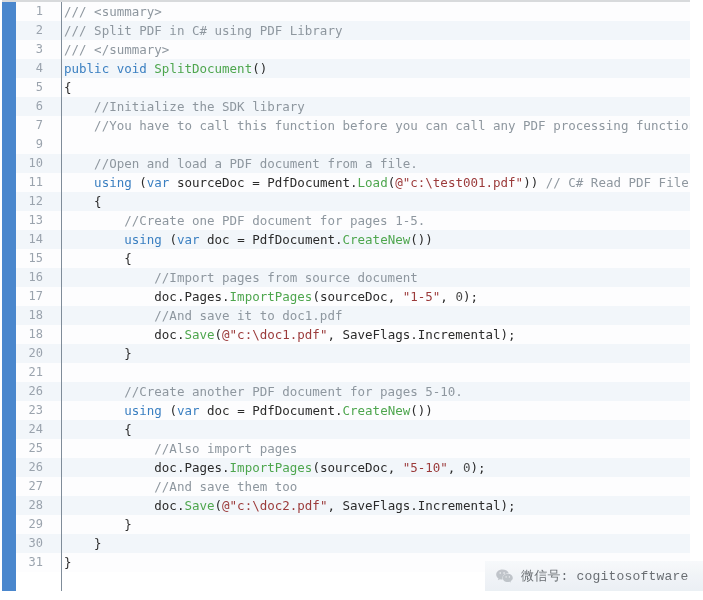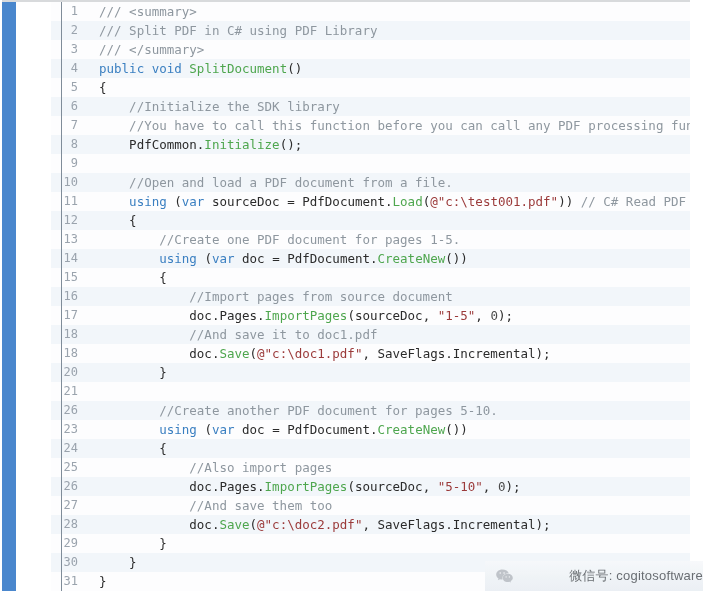--- a/index.html
+++ b/index.html
@@ -53,21 +53,20 @@
     height: 589px;
     overflow: hidden;
   }
 
   .code-line {
     position: relative;
     height: 19px;
     line-height: 19px;
     white-space: pre;
     font-size: 12.5px;
-    margin-left: 35px;
   }
   .code-line.odd  { background: #fdfdfe; }
   .code-line.even { background: #f2f6fa; }
 
   .ln {
     display: inline-block;
     width: 36px;
     text-align: right;
     padding-right: 9px;
     color: #9aa3ad;
@@ -110,25 +109,24 @@
     position: absolute;
     right: 0px;
     bottom: 9px;
     height: 30px;
     width: 218px;
     background: linear-gradient(to bottom, #f7f9fb 0%, #eef2f6 55%, #e9eef3 100%);
     display: flex;
     align-items: center;
     padding-left: 10px;
     box-sizing: border-box;
-    font-family: Liberation Sans, sans-serif;
+    font-family: Liberation Mono, monospace;
     font-size: 13px;
     color: #4a4a4a;
     opacity: 0.88;
-    justify-content: space-between;
   }
   #watermark .wx-icon {
     width: 19px;
     height: 19px;
     margin-right: 7px;
     flex: 0 0 auto;
     opacity: 0.55;
   }
   #watermark .wm-text {
     letter-spacing: 0.2px;
@@ -148,21 +146,20 @@
   <div class="code-body">
     <div class="gutter-sep"></div>
     <div id="lines-host">
         <div class="code-line odd"><span class="ln">1</span><span class="src"><span class="t-cmt">/// &lt;summary&gt;</span></span></div>
         <div class="code-line even"><span class="ln">2</span><span class="src"><span class="t-cmt">/// Split PDF in C# using PDF Library</span></span></div>
         <div class="code-line odd"><span class="ln">3</span><span class="src"><span class="t-cmt">/// &lt;/summary&gt;</span></span></div>
         <div class="code-line even"><span class="ln">4</span><span class="src"><span class="t-kw">public</span><span class="t-pln"> </span><span class="t-kw">void</span><span class="t-pln"> </span><span class="t-mth">SplitDocument</span><span class="t-pun">()</span></span></div>
         <div class="code-line odd"><span class="ln">5</span><span class="src"><span class="t-pun">{</span></span></div>
         <div class="code-line even"><span class="ln">6</span><span class="src"><span class="t-cmt">    //Initialize the SDK library</span></span></div>
         <div class="code-line odd"><span class="ln">7</span><span class="src"><span class="t-cmt">    //You have to call this function before you can call any PDF processing functions.</span></span></div>
-        <div class="code-line even"><span class="ln">8</span><span class="src"><span class="t-pln">    PdfCommon.</span><span class="t-mth">Initialize</span><span class="t-pun">();</span></span></div>
         <div class="code-line odd"><span class="ln">9</span><span class="src"><span class="t-pln"></span></span></div>
         <div class="code-line even"><span class="ln">10</span><span class="src"><span class="t-cmt">    //Open and load a PDF document from a file.</span></span></div>
         <div class="code-line odd"><span class="ln">11</span><span class="src"><span class="t-pln">    </span><span class="t-kw">using</span><span class="t-pun"> (</span><span class="t-kw">var</span><span class="t-pln"> sourceDoc </span><span class="t-pun">= </span><span class="t-pln">PdfDocument.</span><span class="t-mth">Load</span><span class="t-pun">(</span><span class="t-str">@"c:\test001.pdf"</span><span class="t-pun">)) </span><span class="t-cmt">// C# Read PDF File</span></span></div>
         <div class="code-line even"><span class="ln">12</span><span class="src"><span class="t-pun">    {</span></span></div>
         <div class="code-line odd"><span class="ln">13</span><span class="src"><span class="t-cmt">        //Create one PDF document for pages 1-5.</span></span></div>
         <div class="code-line even"><span class="ln">14</span><span class="src"><span class="t-pln">        </span><span class="t-kw">using</span><span class="t-pun"> (</span><span class="t-kw">var</span><span class="t-pln"> doc </span><span class="t-pun">= </span><span class="t-pln">PdfDocument.</span><span class="t-mth">CreateNew</span><span class="t-pun">())</span></span></div>
         <div class="code-line odd"><span class="ln">15</span><span class="src"><span class="t-pun">        {</span></span></div>
         <div class="code-line even"><span class="ln">16</span><span class="src"><span class="t-cmt">            //Import pages from source document</span></span></div>
         <div class="code-line odd"><span class="ln">17</span><span class="src"><span class="t-pln">            doc.Pages.</span><span class="t-mth">ImportPages</span><span class="t-pun">(</span><span class="t-pln">sourceDoc</span><span class="t-pun">, </span><span class="t-str">"1-5"</span><span class="t-pun">, </span><span class="t-num">0</span><span class="t-pun">);</span></span></div>
         <div class="code-line even"><span class="ln">18</span><span class="src"><span class="t-cmt">            //And save it to doc1.pdf</span></span></div>

